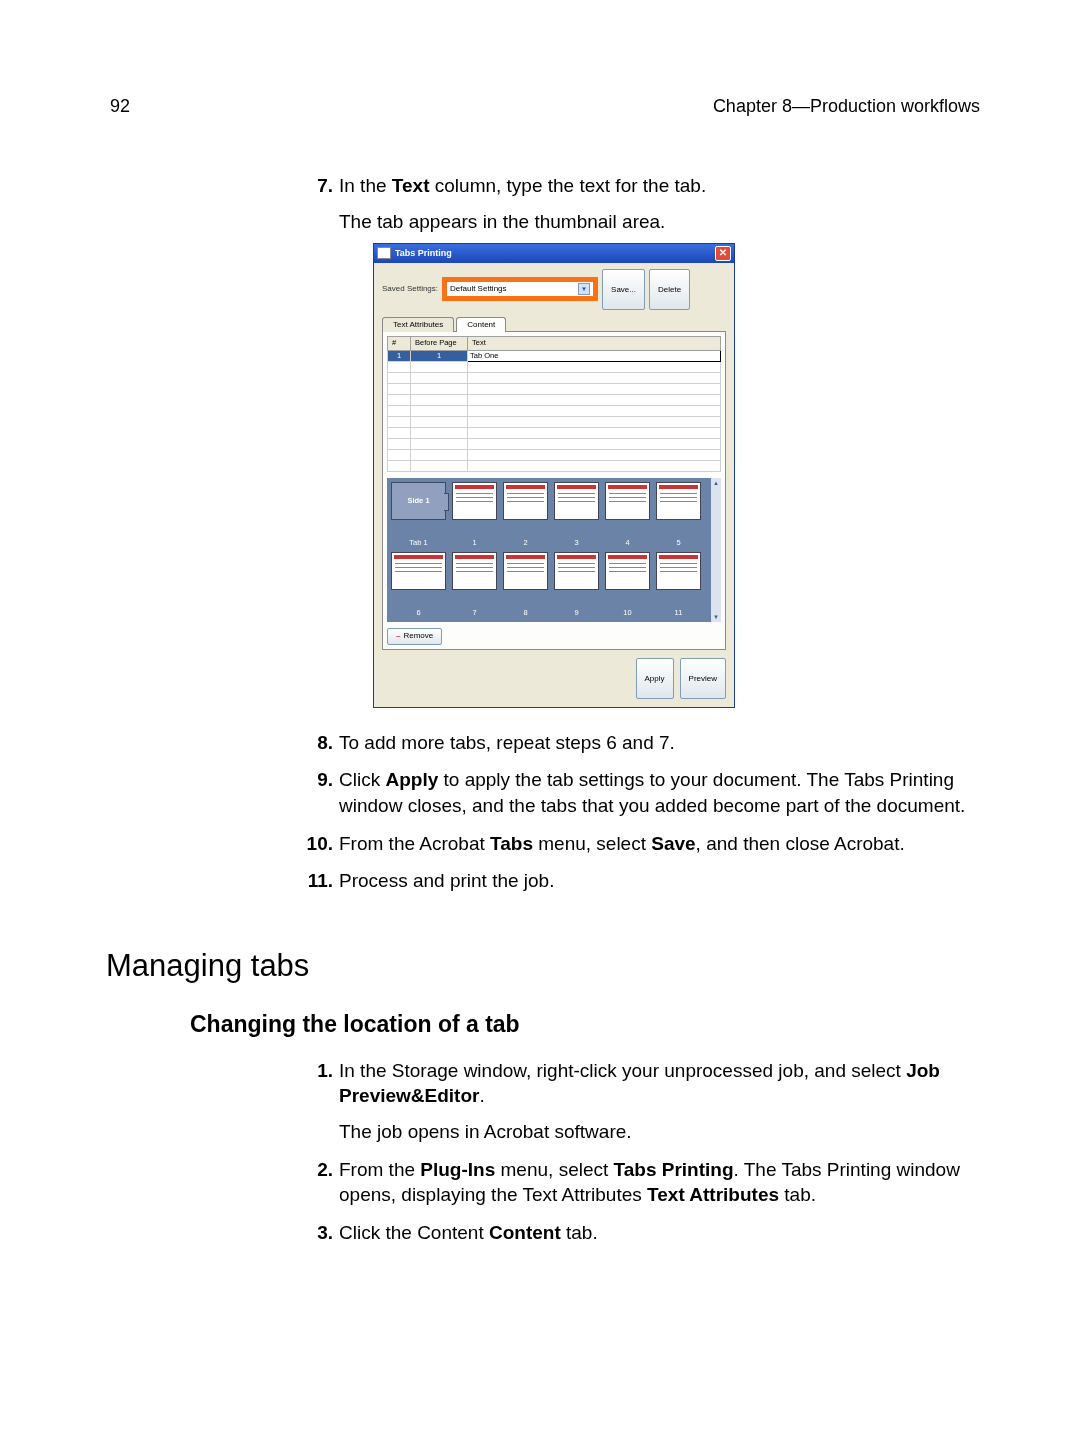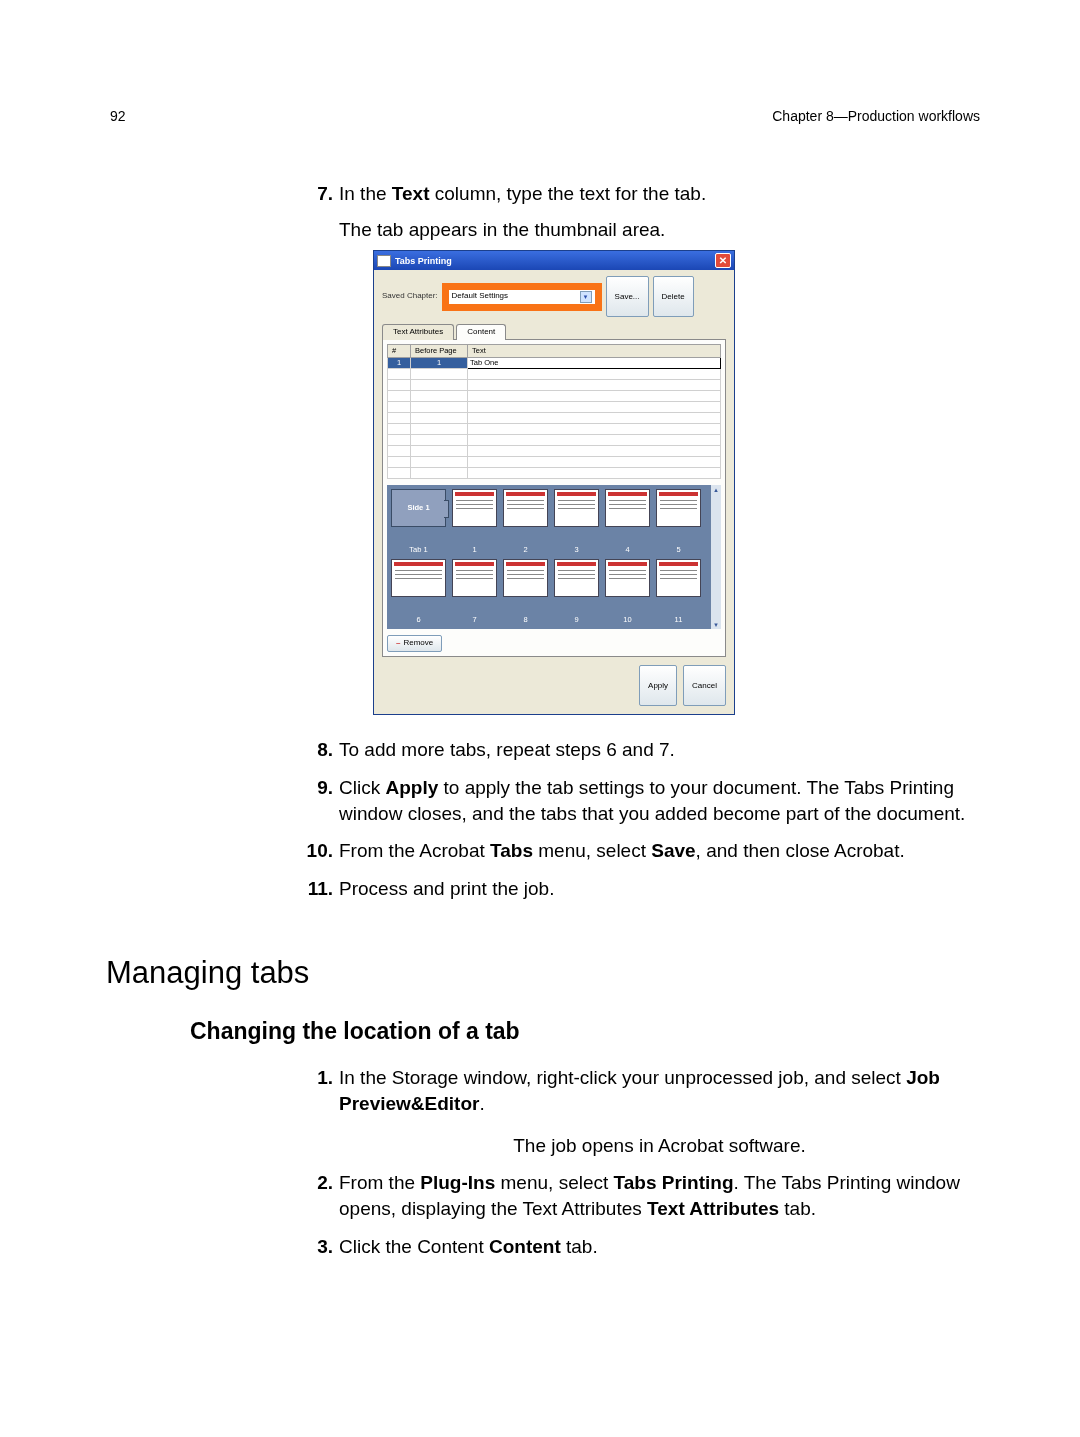--- a/index.html
+++ b/index.html
@@ -13,22 +13,22 @@
     height: 1437px;
     position: relative;
     padding: 90px 100px 0 100px;
     box-sizing: border-box;
     font-size: 19px;
     line-height: 1.35;
   }
   .header-row {
     display: flex;
     justify-content: space-between;
-    margin: 17px 0 55px 10px;
-    font-size: 14px;
+    margin: 4px 0 55px 10px;
+    font-size: 18px;
   }
   .content-block { margin-left: 205px; }
   .num-list { list-style: none; padding: 0; margin: 0; }
   .num-list > li { display: flex; margin-bottom: 6px; }
   .num-list > li > .num { width: 28px; font-weight: bold; flex-shrink: 0; text-align: right; margin-right: 6px; }
   .num-list > li > .body { flex: 1; }
   .body p { margin: 0 0 6px 0; }
   .bold { font-weight: bold; }
 
   
@@ -59,21 +59,21 @@
     border: 1px solid #fff;
     color:#fff;
     display:flex;align-items:center;justify-content:center;
     font-size:10px;line-height:1;border-radius:2px;
   }
   .dlg-body { padding: 6px 8px 8px 8px; }
   .row { display:flex; align-items:center; gap:4px; margin-bottom:6px; }
   .dlg-label { color:#333; }
   .combo {
     flex:1; max-width:140px;
-    background:#fff; border:7px solid #f97316;
+    background:#fff; border:5px solid #f97316;
     padding:1px 3px; font-size:8px;
     display:flex; align-items:center;
   }
   .combo .arrow { background:#cfe3ff;border:1px solid #7f9db9;width:10px;height:10px;margin-left:auto;display:flex;align-items:center;justify-content:center;color:#2a4eaa;font-size:7px;}
   .winbtn {
     background: linear-gradient(#fff,#dfe7ec);
     border:1px solid #7f9db9;
     padding:15px 8px;
     font-size:8px;
     border-radius:2px;
@@ -193,21 +193,21 @@
             <p style="margin-top: 10px;">The tab appears in the thumbnail area.</p>
   <div class="dlg">
     <div class="titlebar">
       <div class="appicon"></div>
       <span>Tabs Printing</span>
       <div class="spacer"></div>
       <div class="closebox">✕</div>
     </div>
     <div class="dlg-body">
       <div class="row">
-        <span class="dlg-label">Saved Chapter:</span>
+        <span class="dlg-label">Saved Settings:</span>
         <div class="combo">
           <span>Default Settings</span>
           <div class="arrow">▾</div>
         </div>
         <button class="winbtn">Save...</button>
         <button class="winbtn">Delete</button>
       </div>
       <div class="tabstrip">
         <div class="tabbtn">Text Attributes</div>
         <div class="tabbtn active">Content</div>
@@ -386,21 +386,21 @@
                       <span>▾</span>
                     </div>
         </div>
         <div class="removebtn">
                     <span class="minus">–</span>
                     <span>Remove</span>
                   </div>
       </div>
       <div class="dlg-footer">
         <button class="winbtn">Apply</button>
-        <button class="winbtn">Cancel</button>
+        <button class="winbtn">Preview</button>
       </div>
     </div>
   </div>
           </div>
         </li>
         <li>
           <span class="num">8.</span>
           <div class="body">
             <p>To add more tabs, repeat steps 6 and 7.</p>
           </div>
@@ -428,21 +428,21 @@
 
   <h1 class="section">Managing tabs</h1>
   <h2 class="subsection">Changing the location of a tab</h2>
 
   <div class="content-block">
     <ol class="num-list" id="listB">
         <li>
           <span class="num">1.</span>
           <div class="body">
             <p>In the Storage window, right-click your unprocessed job, and select <span class="bold">Job Preview&amp;Editor</span>.</p>
-            <p style="margin-top: 16px; text-align: center;">The job opens in Acrobat software.</p>
+            <p style="margin-top: 10px;">The job opens in Acrobat software.</p>
           </div>
         </li>
         <li>
           <span class="num">2.</span>
           <div class="body">
             <p>From the <span class="bold">Plug-Ins</span> menu, select <span class="bold">Tabs Printing</span>. The Tabs Printing window opens, displaying the Text Attributes <span class="bold">Text Attributes</span> tab.</p>
           </div>
         </li>
         <li>
           <span class="num">3.</span>

